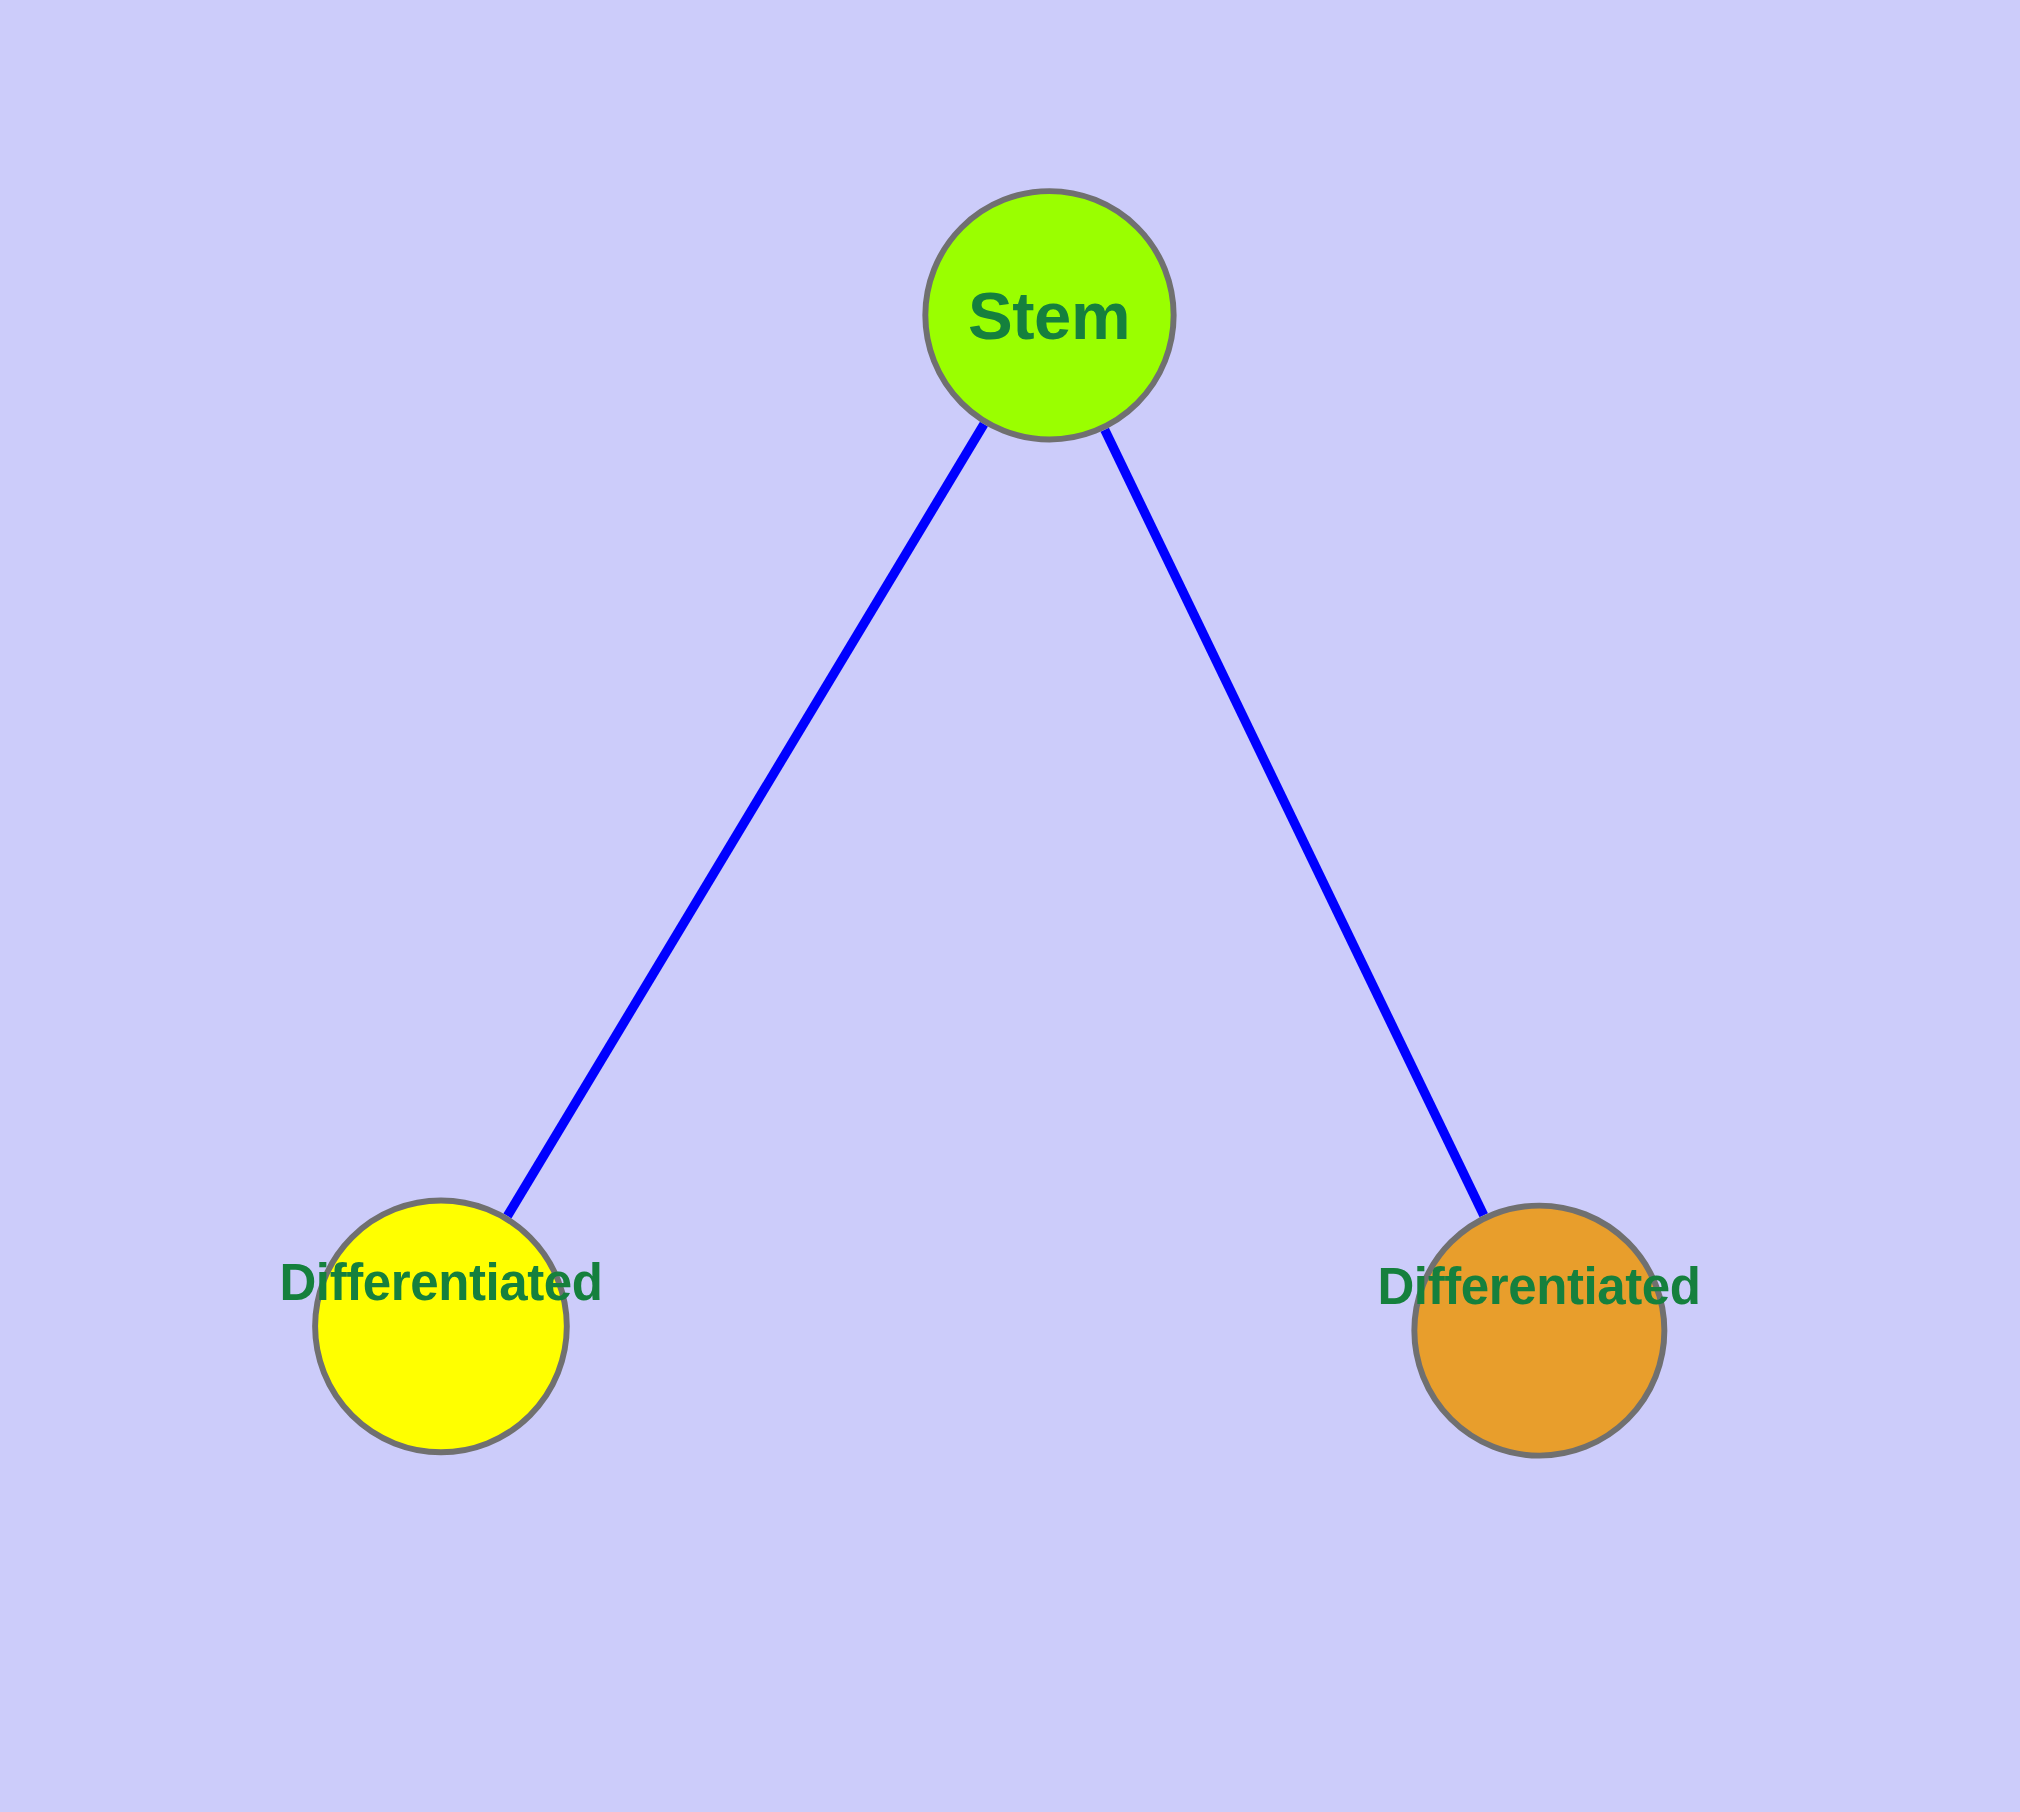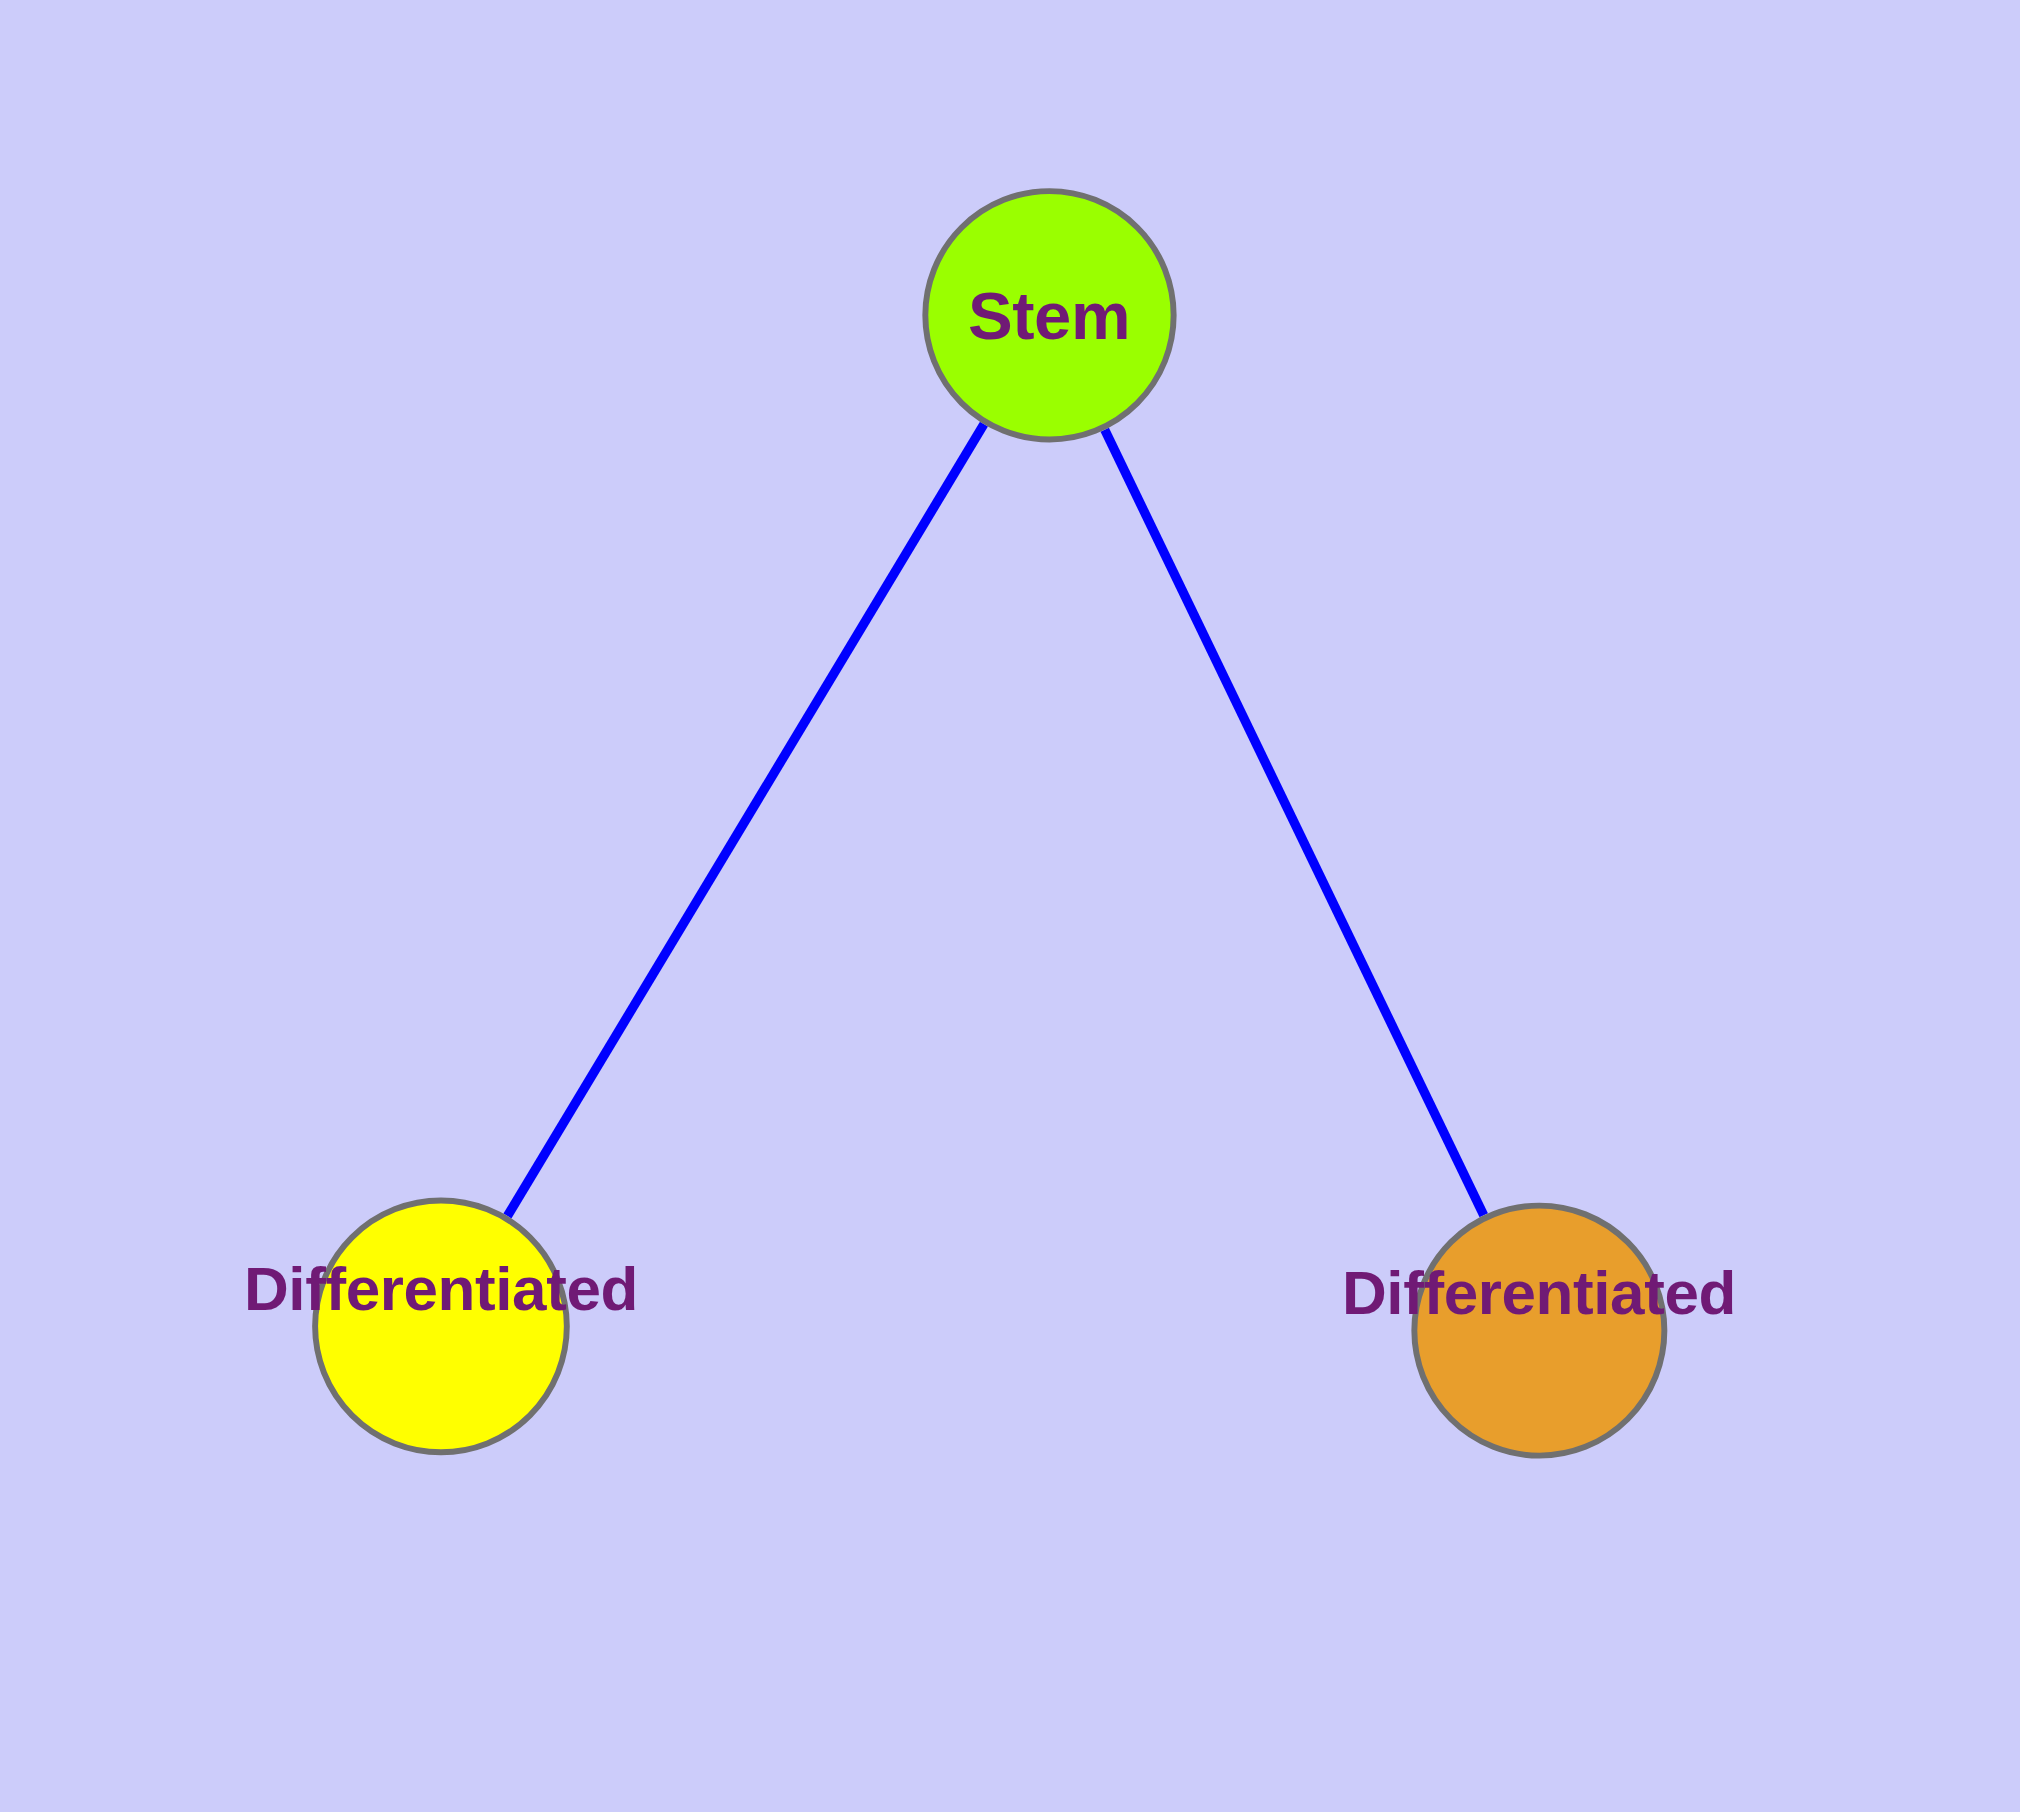--- a/index.html
+++ b/index.html
@@ -23,31 +23,31 @@
   #graph-svg {
     position: absolute;
     left: 0; top: 0;
     width: 2021px;
     height: 1812px;
   }
   .node-label {
     position: absolute;
     text-align: center;
     font-weight: bold;
-    color: #701a75;
+    color: #15803d;
     line-height: 1.06;
     white-space: pre;
     letter-spacing: -0.4px;
     pointer-events: none;
   }
   .node-label.stem {
     font-size: 67px;
   }
   .node-label.leaf {
-    font-size: 62px;
+    font-size: 51px;
   }
 </style>
 </head>
 <body>
 
 <div id="canvas" style="width: 2021px; height: 1812px;">
 
   <div id="bg-plane" style="background: rgb(204, 204, 250); width: 2021px; height: 1812px;"></div>
 
   <svg id="graph-svg" viewBox="0 0 2384 2138" style="width: 2021px; height: 1812px;">

